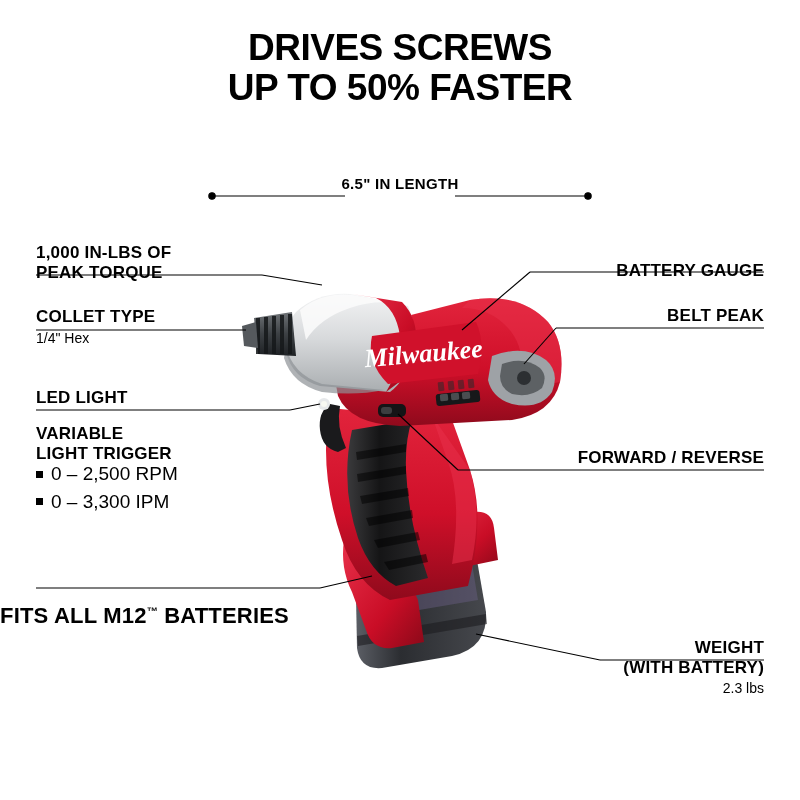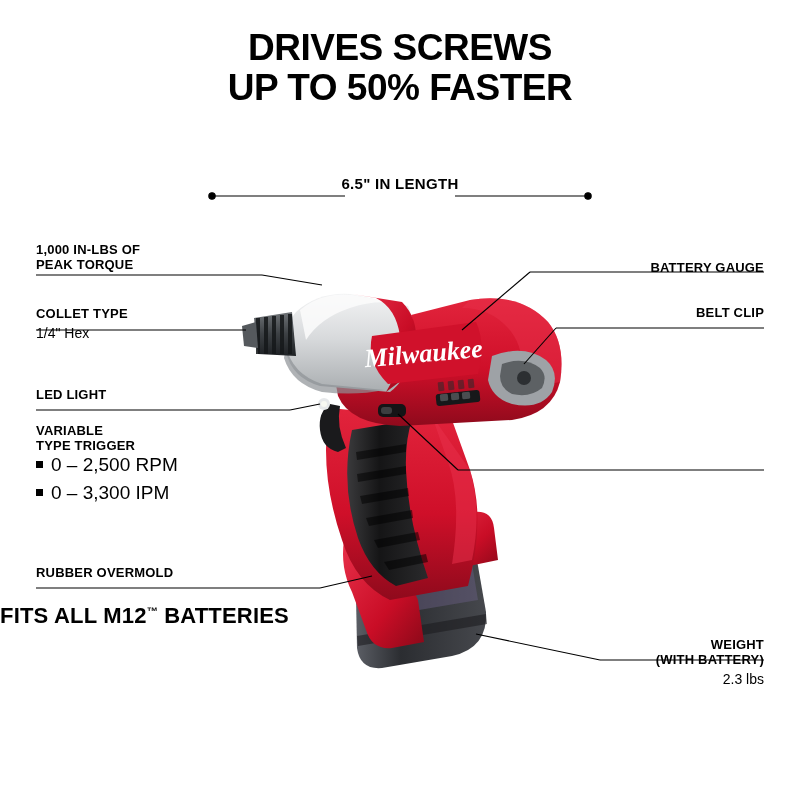--- a/index.html
+++ b/index.html
@@ -66,21 +66,21 @@
   }
 
   
   .callout {
     position: absolute;
     font-size: 15px;
     line-height: 1.15;
   }
   .callout .title {
     font-weight: bold;
-    font-size: 13px;
+    font-size: 17px;
     letter-spacing: 0.2px;
     display: block;
     white-space: nowrap;
   }
   .callout .sub {
     font-weight: normal;
     font-size: 14px;
     display: block;
     margin-top: 3px;
     white-space: nowrap;
@@ -312,40 +312,38 @@
     <span class="title">COLLET TYPE</span>
     <span class="sub">1/4" Hex</span>
   </div>
 
   <div class="callout left" style="left:36px; top:388px;">
     <span class="title">LED LIGHT</span>
   </div>
 
   <div class="callout left" style="left:36px; top:424px;">
     <span class="title">VARIABLE</span>
-    <span class="title">TYPE TRIGGER</span>
+    <span class="title">LIGHT TRIGGER</span>
     <span class="bullets">
       <span class="bullet"><span class="sq"></span><span>0 – 2,500 RPM</span></span>
       <span class="bullet"><span class="sq"></span><span>0 – 3,300 IPM</span></span>
     </span>
   </div>
 
-  <div class="callout left" style="left:36px; top:566px;">
-    <span class="title">RUBBER OVERMOLD</span>
-  </div>
 
   <div class="callout right" style="right:36px; top:261px;">
     <span class="title">BATTERY GAUGE</span>
   </div>
 
   <div class="callout right" style="right:36px; top:306px;">
-    <span class="title">BELT CLIP</span>
+    <span class="title">BELT PEAK</span>
   </div>
 
   <div class="callout right" style="right:36px; top:448px;">
+    <span class="title">FORWARD / REVERSE</span>
   </div>
 
   <div class="callout right" style="right:36px; top:638px;">
     <span class="title">WEIGHT</span>
     <span class="title">(WITH BATTERY)</span>
     <span class="sub">2.3 lbs</span>
   </div>
 
   <div class="footer">
     <span>FITS ALL M12</span><sup>™</sup><span> BATTERIES</span>

